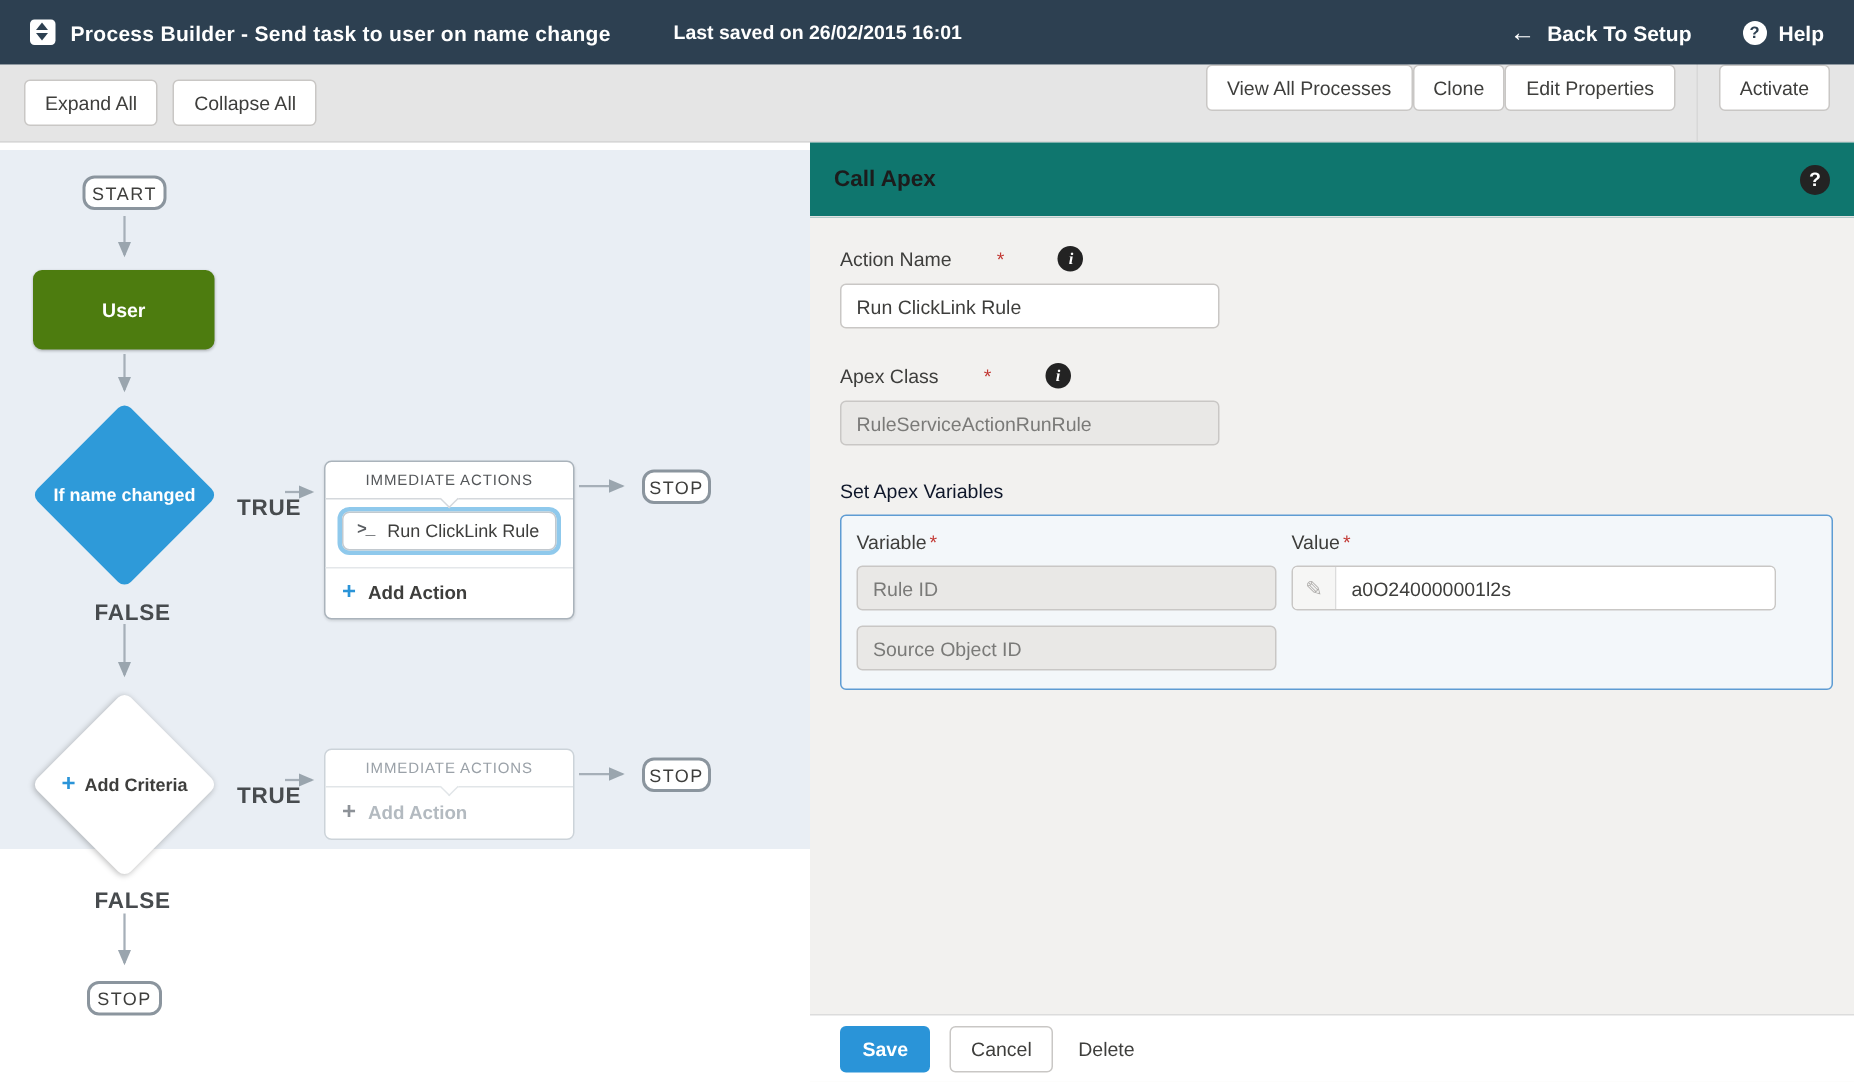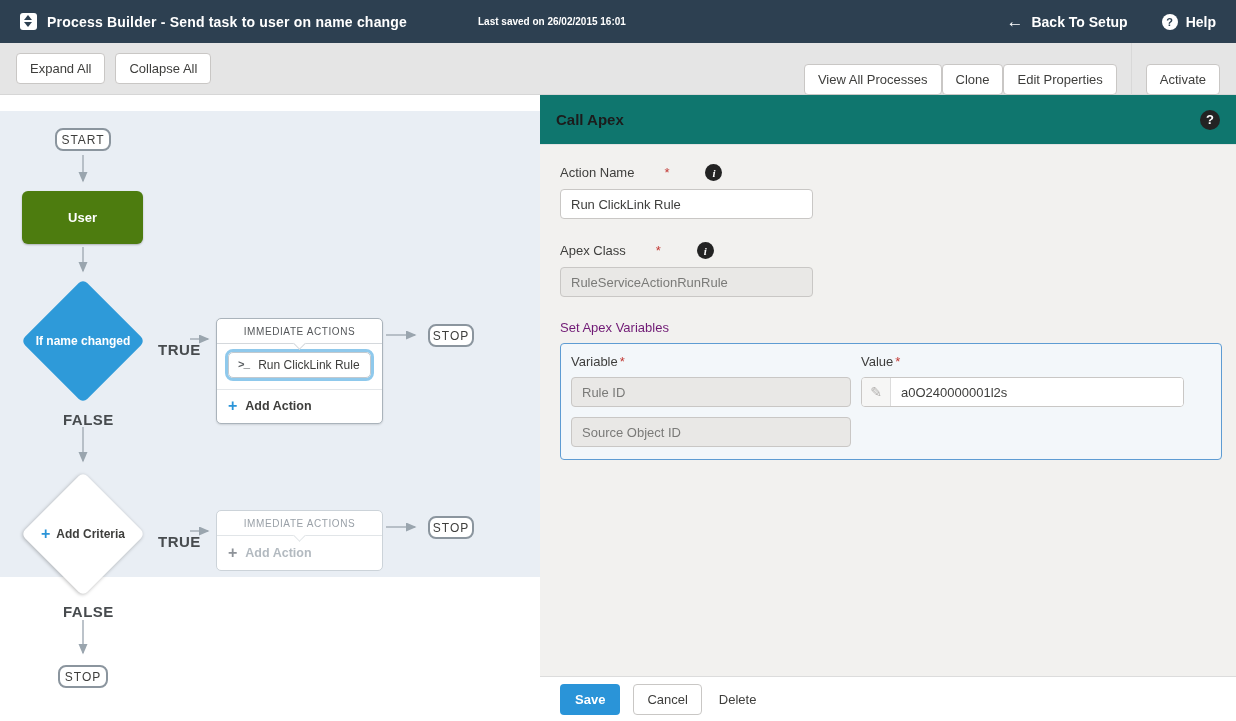--- a/index.html
+++ b/index.html
@@ -11,42 +11,42 @@
     display:flex; align-items:center; padding:0 20px; }
   .app-icon { width:17px; height:17px; background:#fff; border-radius:3px;
     position:relative; flex:0 0 auto; }
   .app-icon::before { content:""; position:absolute; top:2px; left:4px;
     border-left:4.5px solid transparent; border-right:4.5px solid transparent;
     border-bottom:5px solid #2d4051; }
   .app-icon::after { content:""; position:absolute; top:9px; left:4px;
     border-left:4.5px solid transparent; border-right:4.5px solid transparent;
     border-top:5px solid #2d4051; }
   .hdr-title { margin-left:10px; font-size:14px; font-weight:bold; letter-spacing:.2px; }
-  .hdr-saved { position:absolute; left:478px; font-size:10px; font-weight:bold; }
+  .hdr-saved { position:absolute; left:449px; font-size:13px; font-weight:bold; }
   .hdr-right { margin-left:auto; display:flex; align-items:center; gap:34px; }
   .hdr-link { display:flex; align-items:center; gap:8px; font-size:14px;
     font-weight:bold; color:#fff; cursor:pointer; }
   .back-arrow { font-size:17px; line-height:1; }
   .help-circle { width:16px; height:16px; border-radius:50%; background:#fff;
     color:#2d4051; font-size:11px; font-weight:bold; display:flex;
     align-items:center; justify-content:center; }
 
   
   .toolbar { height:52px; background:#e5e5e5; border-bottom:1px solid #d6d6d6;
     display:flex; align-items:center; padding:0 16px; }
   .btn { background:#fff; border:1px solid #c9c7c5; border-radius:4px;
     padding:7px 13px; font-size:13px; color:#3e3e3c; cursor:pointer;
     font-family:inherit; white-space:nowrap; }
   .tb-left { display:flex; gap:10px; }
-  .tb-right { margin-left:auto; display:flex; gap:0; align-items:flex-end; }
+  .tb-right { margin-left:auto; display:flex; gap:0; align-items:flex-start; }
   .tb-divider { width:1px; height:52px; background:#d8d8d8; margin:0 14px; }
 
   
   .main { position:relative; height:626px; }
-  .canvas { position:absolute; left:0; top:16px; width:540px; height:466px;
+  .canvas { position:absolute; left:0; top:5px; width:540px; height:466px;
     background:#e9eef4;padding-left:32px; }
   .arrows { position:absolute; left:0; top:0; pointer-events:none; }
 
   
   .pill { position:absolute; background:#fff; border:2px solid #8b959e;
     border-radius:8px; display:flex; align-items:center; justify-content:center;
     font-size:12px; letter-spacing:1px; color:#3e3e3c; cursor:pointer; }
   .user-box { position:absolute; left:22px; top:80px; width:121px; height:53px;
     background:#4d7c0f; border-radius:6px; color:#fff; font-size:13px;
     font-weight:bold; display:flex; align-items:center; justify-content:center;
@@ -104,21 +104,21 @@
   .req { color:#c23934; margin:0 1px 0 2px; }
   .info-icon { width:17px; height:17px; border-radius:50%; background:#232323;
     color:#fff; font-size:11px; font-weight:bold; font-style:italic;
     font-family:"Liberation Serif", serif; display:flex; align-items:center;
     justify-content:center; margin-left:7px; cursor:pointer; }
   .text-input { width:253px; height:30px; border:1px solid #c9c7c5;
     border-radius:4px; padding:0 10px; font-size:13px; color:#3e3e3c;
     background:#fff; font-family:inherit; }
   .disabled-input { background:#e9e8e6; color:#7a7a78; }
   .field-block { margin-bottom:23px; }
-  .vars-heading { font-size:13px; color:#701a75; margin:3px 0 8px; }
+  .vars-heading { font-size:13px; color:#0f172a; margin:3px 0 8px; }
   .vars-panel { width:662px; border:1px solid #5e9cd3; border-radius:4px;
     background:#f3f7fa; padding:10px; }
   .vars-cols { display:flex; margin-bottom:8px; }
   .vars-col-label { font-size:13px; color:#3e3e3c; display:flex; }
   .col-var { width:290px; }
   .vars-row { display:flex; align-items:center; margin-bottom:10px; }
   .vars-row:last-child { margin-bottom:2px; }
   .var-input { width:280px; margin-right:10px; }
   .value-group { display:flex; align-items:stretch; width:323px; height:30px;
     border:1px solid #c9c7c5; border-radius:4px; background:#fff; overflow:hidden; }

